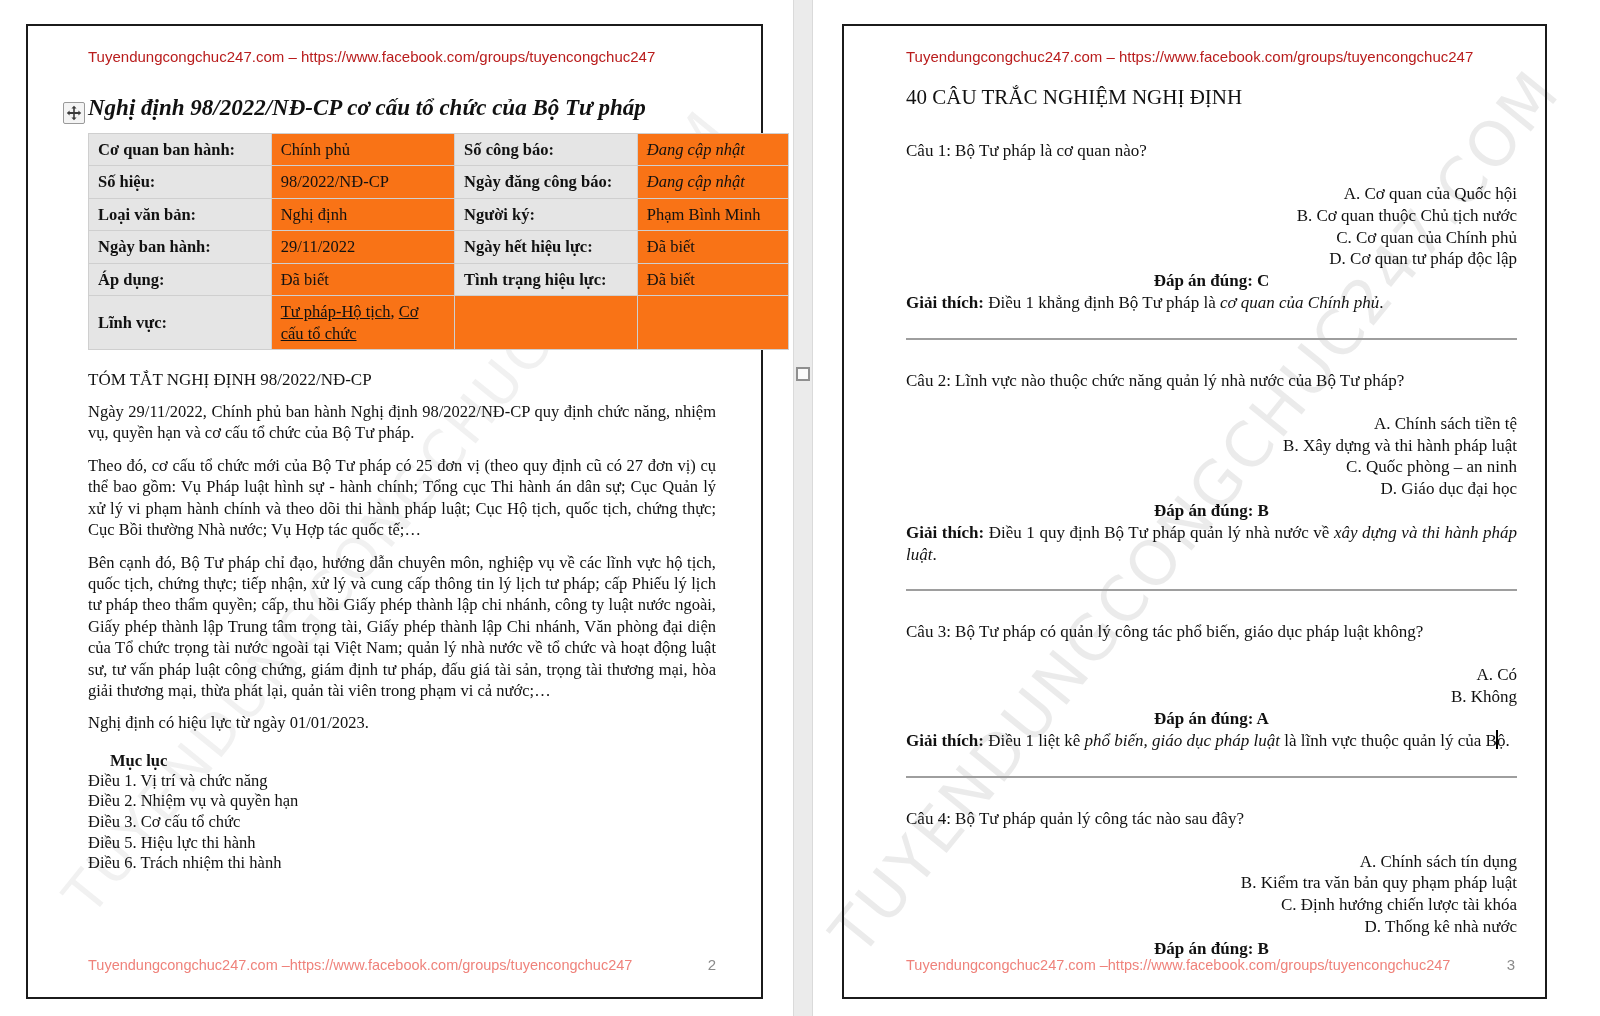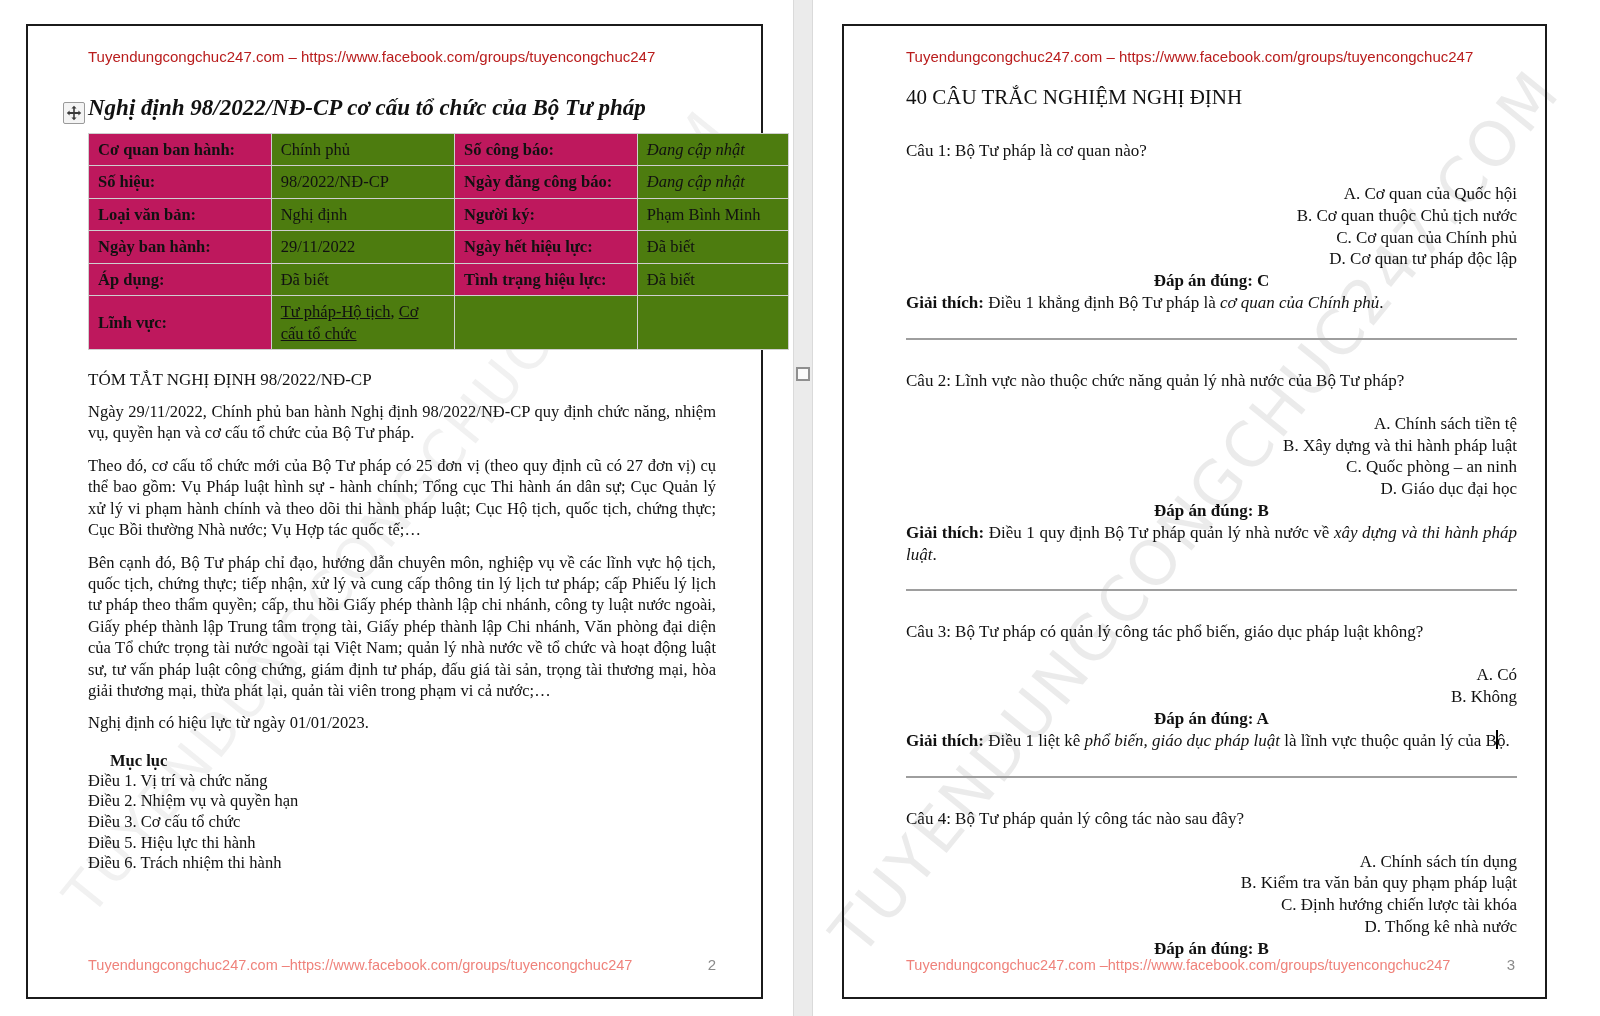--- a/index.html
+++ b/index.html
@@ -42,22 +42,22 @@
     position:absolute;left:35px;top:76px;width:22px;height:22px;z-index:2;
     background:#f4f4f4;border:1px solid #9a9a9a;border-radius:2px;
     display:flex;align-items:center;justify-content:center;box-sizing:border-box;
   }
   .info-table{
     margin-top:12px;width:calc(100% + 73px);
     border-collapse:collapse;font-size:16.5px;line-height:1.3;
     background:#fff;position:relative;z-index:1;
   }
   .info-table td{border:1px solid #cfcfcf;padding:5px 9px;vertical-align:middle;}
-  .info-table td.lbl{background:#be185d;font-weight:bold;}
-  .info-table td.val{background:#4d7c0f;}
+  .info-table td.lbl{background:#e5e5e5;font-weight:bold;}
+  .info-table td.val{background:#f97316;}
   .info-table td.ital{font-style:italic;}
   .info-table col.c1{width:26.1%}.info-table col.c2{width:26.2%}
   .info-table col.c3{width:26.1%}.info-table col.c4{width:21.6%}
   .cell-link{color:#111;text-decoration:underline;cursor:pointer;}
   .summary-heading{margin-top:20px;font-size:17px;}
   .para{margin-top:11px;font-size:16.5px;line-height:21.4px;text-align:justify;}
   .toc-heading{margin-top:16px;font-size:16.5px;font-weight:bold;line-height:21px;margin-left:22px;}
   .toc-item{font-size:16.5px;line-height:20.6px;}
   
   .quiz-title{margin-top:20px;font-size:21px;}

